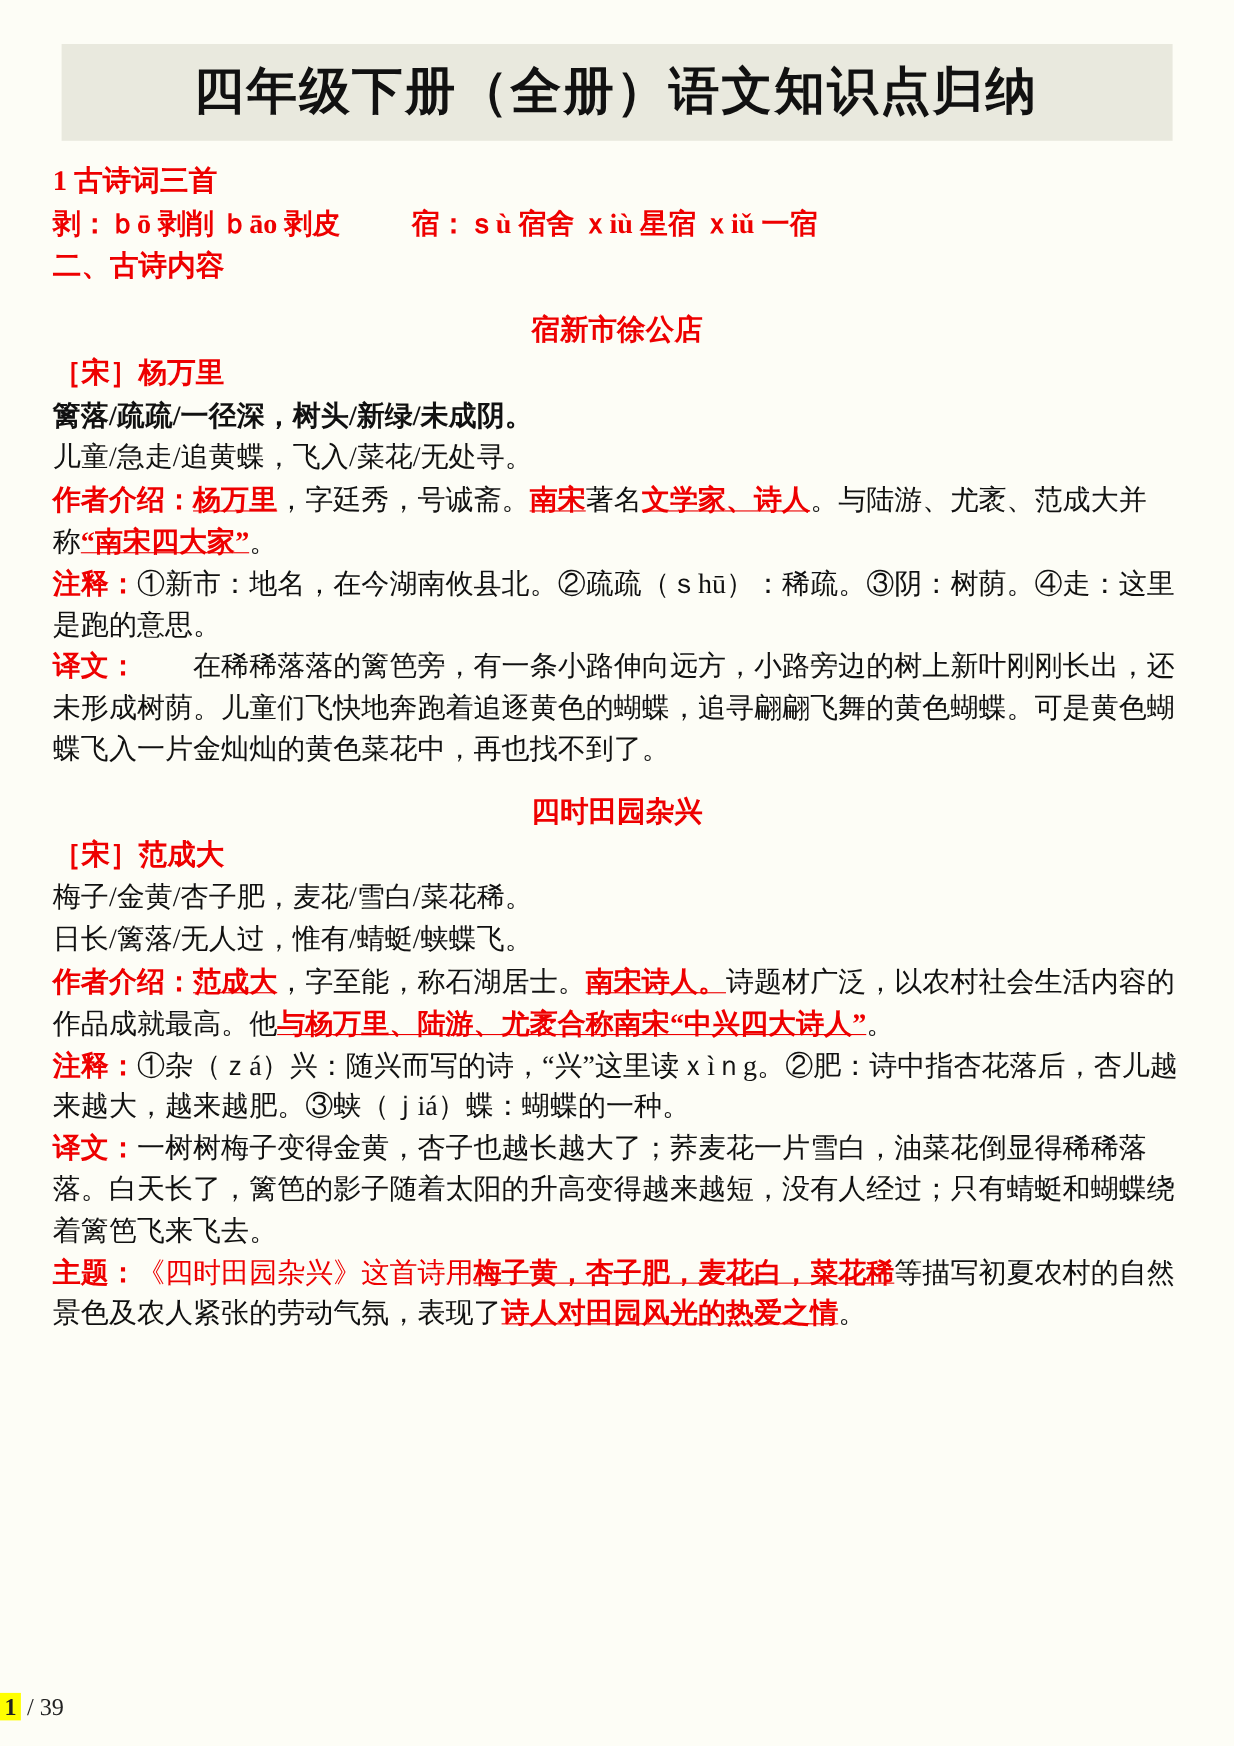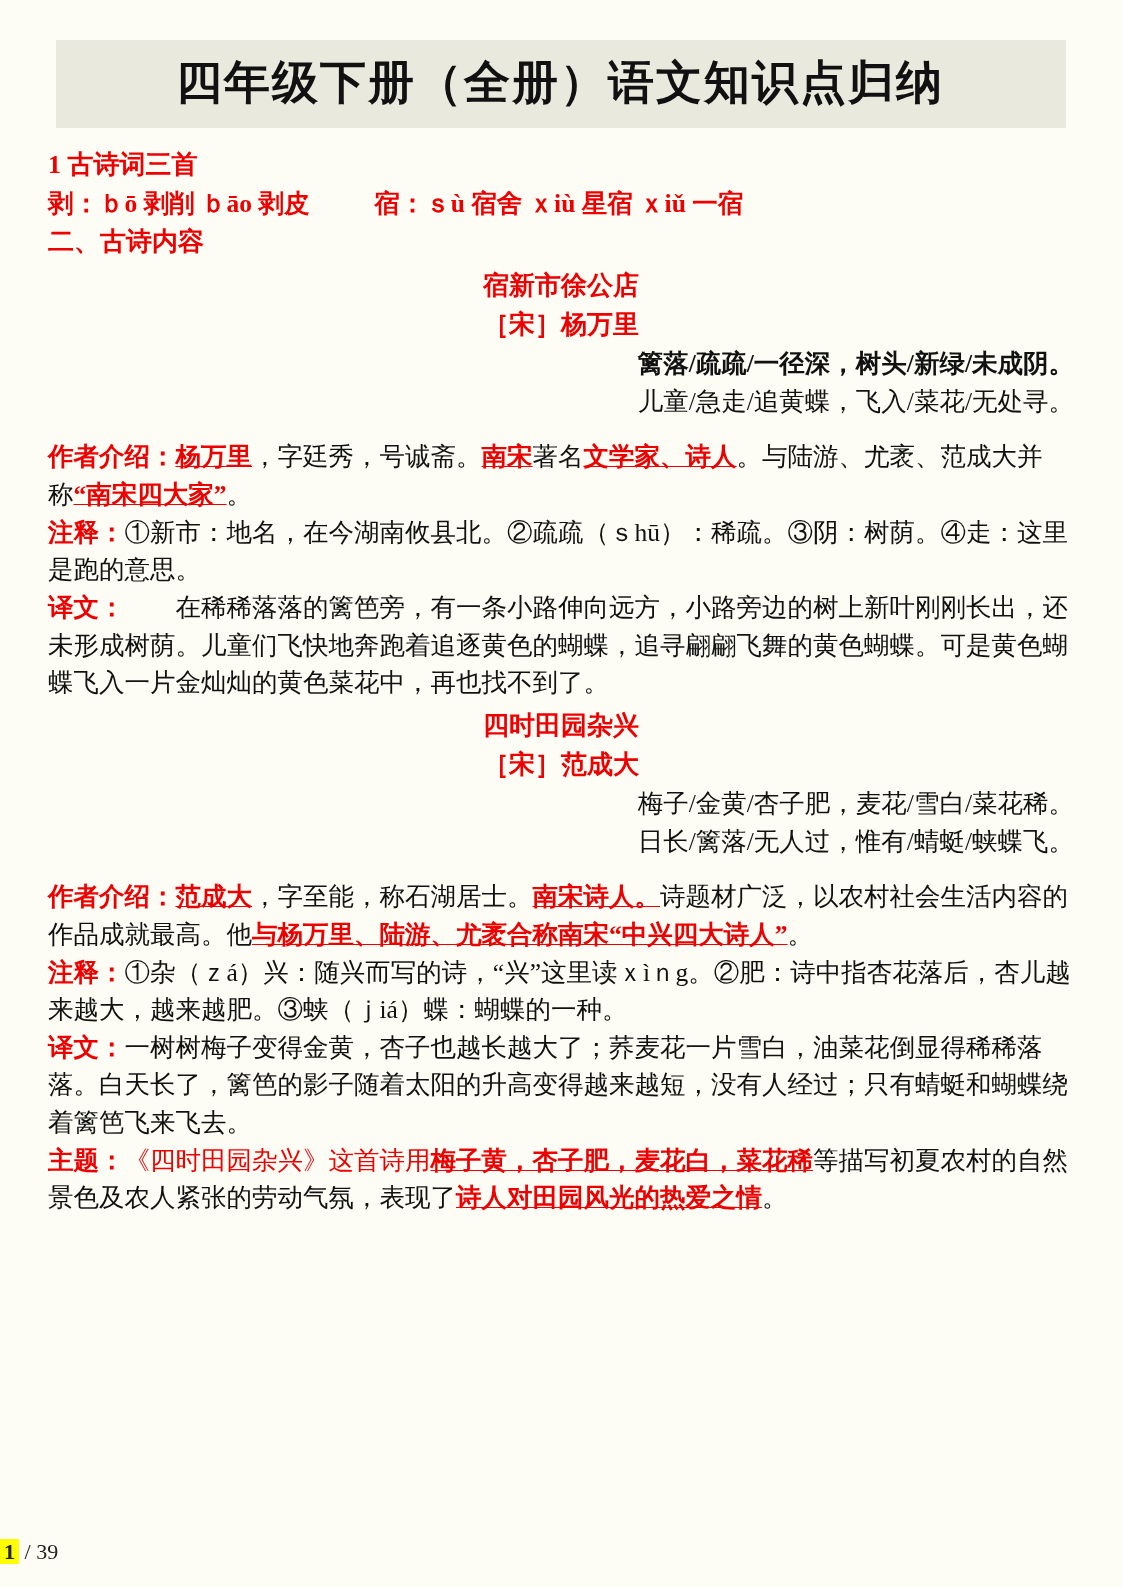--- a/index.html
+++ b/index.html
@@ -39,37 +39,36 @@
     font-size: 25.5px;
     line-height: 1.46;
   }
   p {
     margin: 0 0 1px 0;
   }
   .red { color: #ee0000; }
   .redb { color: #ee0000; font-weight: bold; }
   .bold { font-weight: bold; }
   .poem-line {
-    text-align: right;
+    text-align: left;
     font-size: 25.5px;
   }
   .poem-title {
     text-align: center;
     color: #ee0000;
     font-weight: bold;
     font-size: 26px;
-    margin-top: 6px;
+    margin-top: 20px;
   }
   .poem-author {
-    text-align: center;
     color: #ee0000;
     font-weight: bold;
     font-size: 26px;
   }
-  .blk { margin-top: 18px; }
+  .blk { margin-top: 2px; }
   .label { color: #ee0000; font-weight: bold; }
   .uline { text-decoration: underline; text-decoration-thickness: 1px; }
   .footer {
     position: absolute;
     left: 0;
     right: 0;
     bottom: 22px;
     text-align: left;
     font-size: 22px;
     color: #222;

